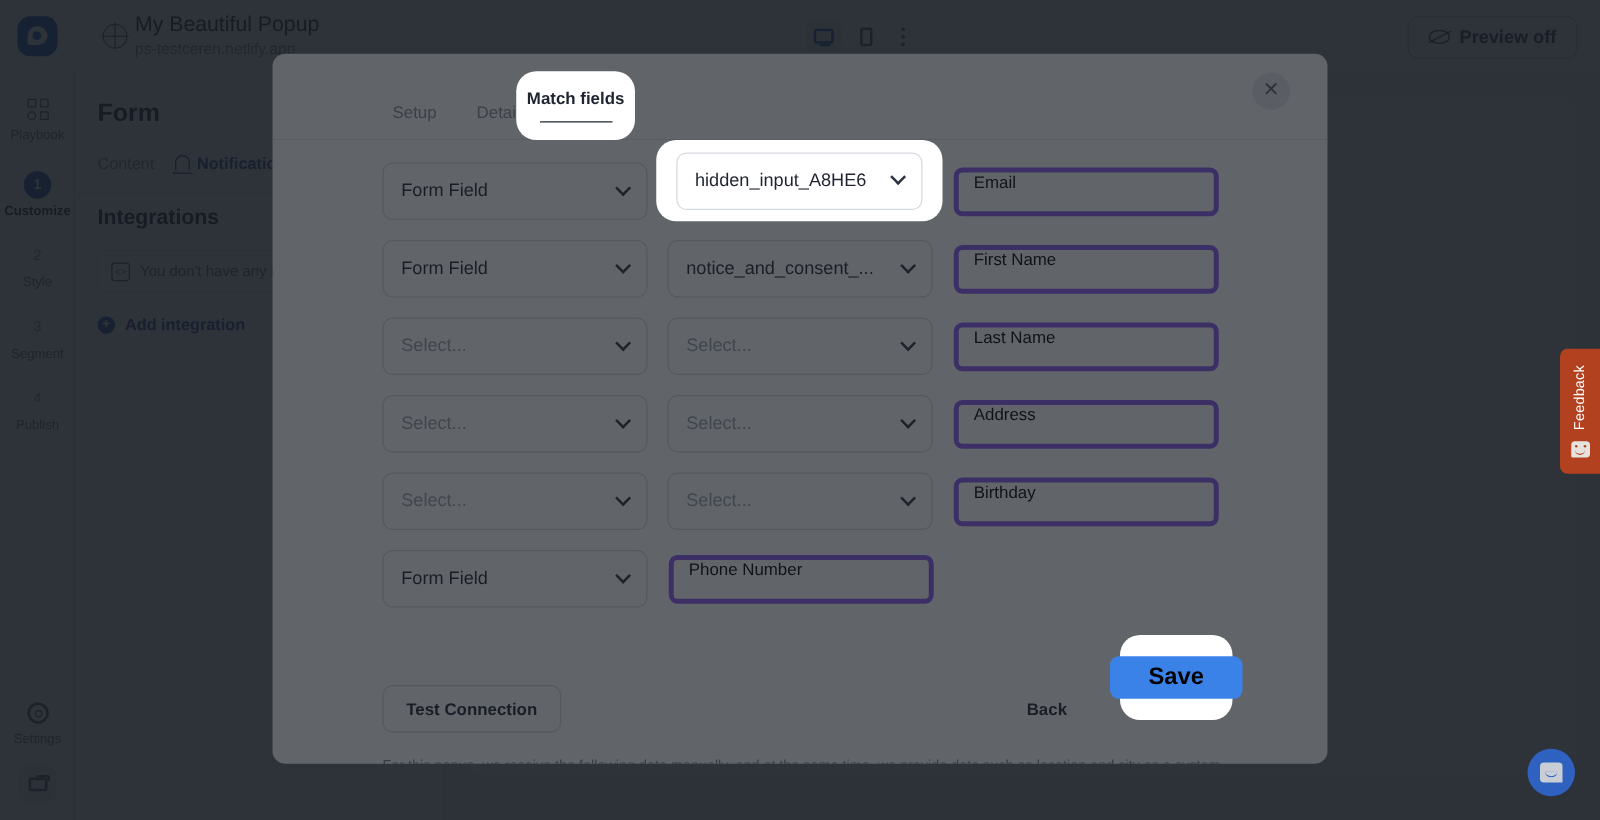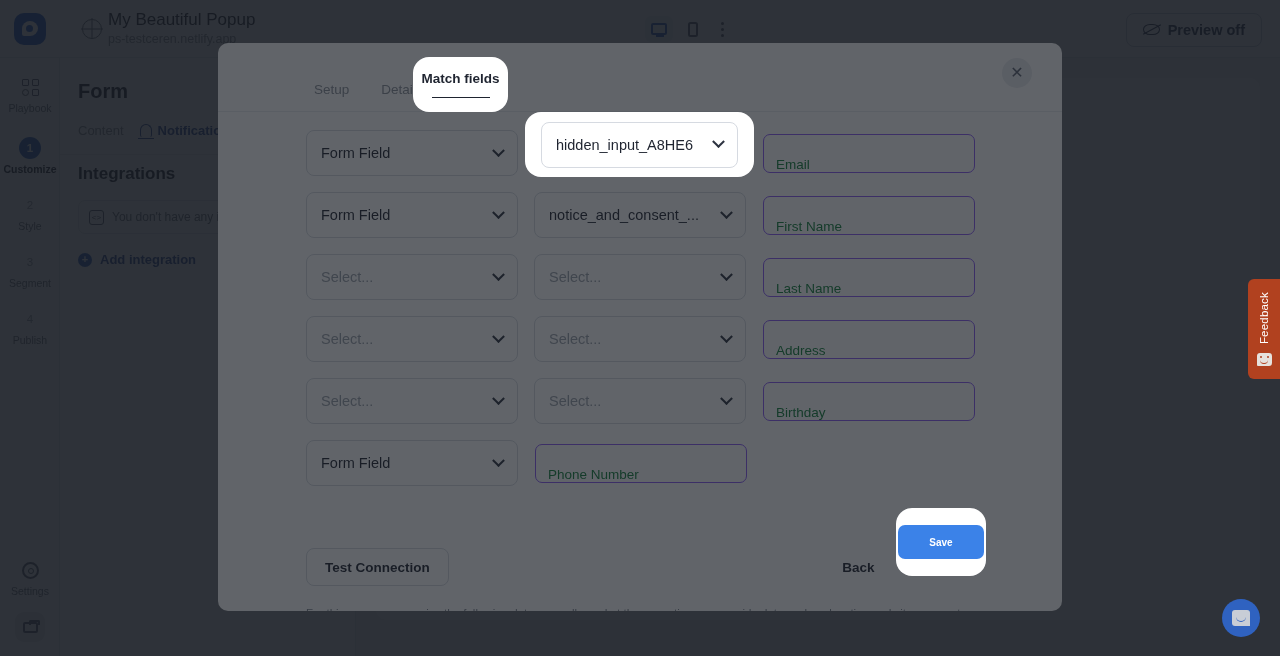--- a/index.html
+++ b/index.html
@@ -149,38 +149,38 @@
   .sel {
     width: 212px; height: 46px; border: 1px solid #d6dae1; border-radius: 8px;
     display: flex; align-items: center; justify-content: space-between; padding: 0 14px;
     font-size: 14.5px; color: #1f2430; background: #fff; flex: none;
   }
   .sel.ph { color: #9aa1ab; }
   .sel.mid { margin-left: 16px; }
   .chev { width: 9px; height: 9px; border-right: 2px solid #2d3340; border-bottom: 2px solid #2d3340;
      transform: rotate(45deg) translate(-2px,-2px); flex: none; }
   .txt {
-    width: 212px; height: 39px; border: 1px solid #8b5cf6; border-radius: 7px;
-    display: flex; align-items: flex-end; padding: 0 12px; font-size: 13.5px; color: #15803d;
+    width: 212px; height: 39px; border: 4px solid #8b5cf6; border-radius: 7px;
+    display: flex; align-items: flex-start; padding: 0 12px; font-size: 13.5px; color: #000000;
     margin-left: 17px; flex: none; background: #fff;
   }
 
   .footer { position: absolute; left: 88px; right: 70px; top: 505px; }
   .btn-row { display: flex; align-items: flex-start; }
   .btn-test {
     height: 38px; padding: 0 18px; border: 1px solid #d6dae1; border-radius: 8px;
     display:flex; align-items:center; font-size: 13.5px; font-weight: bold; color: #1f2430;
   }
   .btn-back {
     margin-left: auto; height: 38px; padding: 0 18px; border-radius: 8px;
     display:flex; align-items:center; font-size: 13.5px; font-weight: bold; color: #1f2430;
   }
   .btn-save {
-    height: 34px; padding: 0 31px; border-radius: 7px; background: #3b82e8; color: #ffffff;
-    display:flex; align-items:center; font-size: 10px; font-weight: bold;
+    height: 34px; padding: 0 31px; border-radius: 7px; background: #3b82e8; color: #000000;
+    display:flex; align-items:center; font-size: 19px; font-weight: bold;
   }
   .foot-note { margin-top: 21px; font-size: 11.5px; color: #7b828d; }
 
   
   .spot { position: absolute; background: #ffffff; border-radius: 16px; }
   .spot-tab { left: 413px; top: 57px; width: 95px; height: 55px;
      display:flex; flex-direction: column; align-items:center; justify-content:center; }
   .spot-tab .lbl { font-size: 13.5px; font-weight: bold; color: #1f2430; }
   .spot-tab .ul { width: 58px; height: 1.5px; background: #1f2430; margin-top: 11px; }
 

